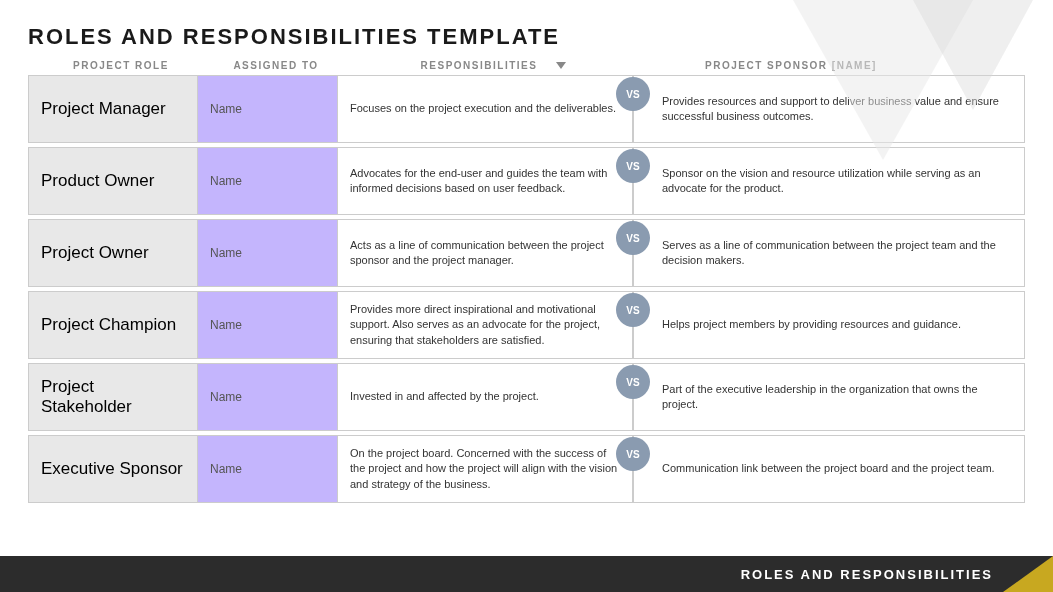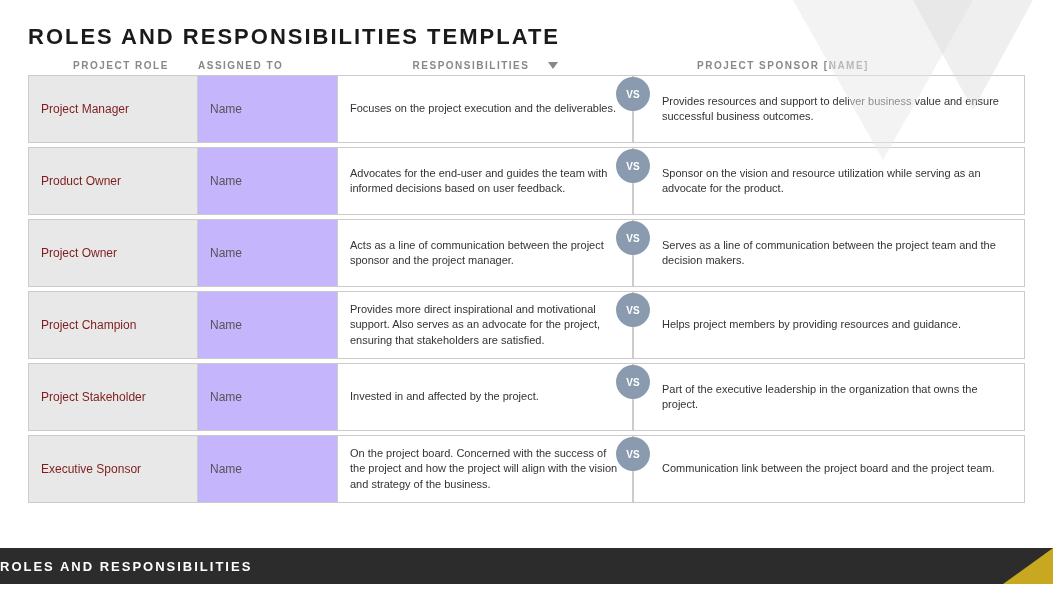--- a/index.html
+++ b/index.html
@@ -58,21 +58,21 @@
     }
     .col-header {
       font-size: 10px;
       font-weight: 700;
       color: #888;
       letter-spacing: 1.5px;
       text-transform: uppercase;
       text-align: center;
     }
     .col-role { width: 170px; text-align: center; padding-left: 16px; }
-    .col-assigned { width: 140px; text-align: left; }
+    .col-assigned { width: 140px; text-align: center; margin-left: 8px; }
     .col-resp { width: 295px; text-align: center; }
     .col-sponsor { width: 300px; text-align: center; }
     
     .col-resp-wrap {
       display: flex;
       align-items: center;
       justify-content: center;
       gap: 19px;
     }
     .arrow-down {
@@ -95,22 +95,22 @@
       gap: 0;
       min-height: 68px;
     }
     .cell-role {
       width: 170px;
       background: #e8e8e8;
       border: 1px solid #ccc;
       display: flex;
       align-items: center;
       padding: 9px 12px;
-      font-size: 12px;
-      color: #7f1d1d;
+      font-size: 17px;
+      color: #000000;
       flex-shrink: 0;
     }
     .cell-assigned {
       width: 140px;
       background: #c4b5fd;
       border: 1px solid #ccc;
       border-left: none;
       display: flex;
       align-items: center;
       padding: 8px 12px;
@@ -154,27 +154,28 @@
       display: flex;
       align-items: center;
       padding: 8px 12px 8px 28px;
       font-size: 11px;
       color: #333;
       line-height: 1.4;
     }
     
     .footer {
       position: absolute;
-      bottom: 8px;
+      bottom: 0;
       right: 0;
       left: 0;
       height: 36px;
       background: #2c2c2c;
       display: flex;
       align-items: center;
+      justify-content: flex-end;
       padding-right: 60px;
     }
     .footer-text {
       font-size: 13px;
       font-weight: 700;
       color: #fff;
       letter-spacing: 2px;
       text-transform: uppercase;
     }
     .footer-accent {

